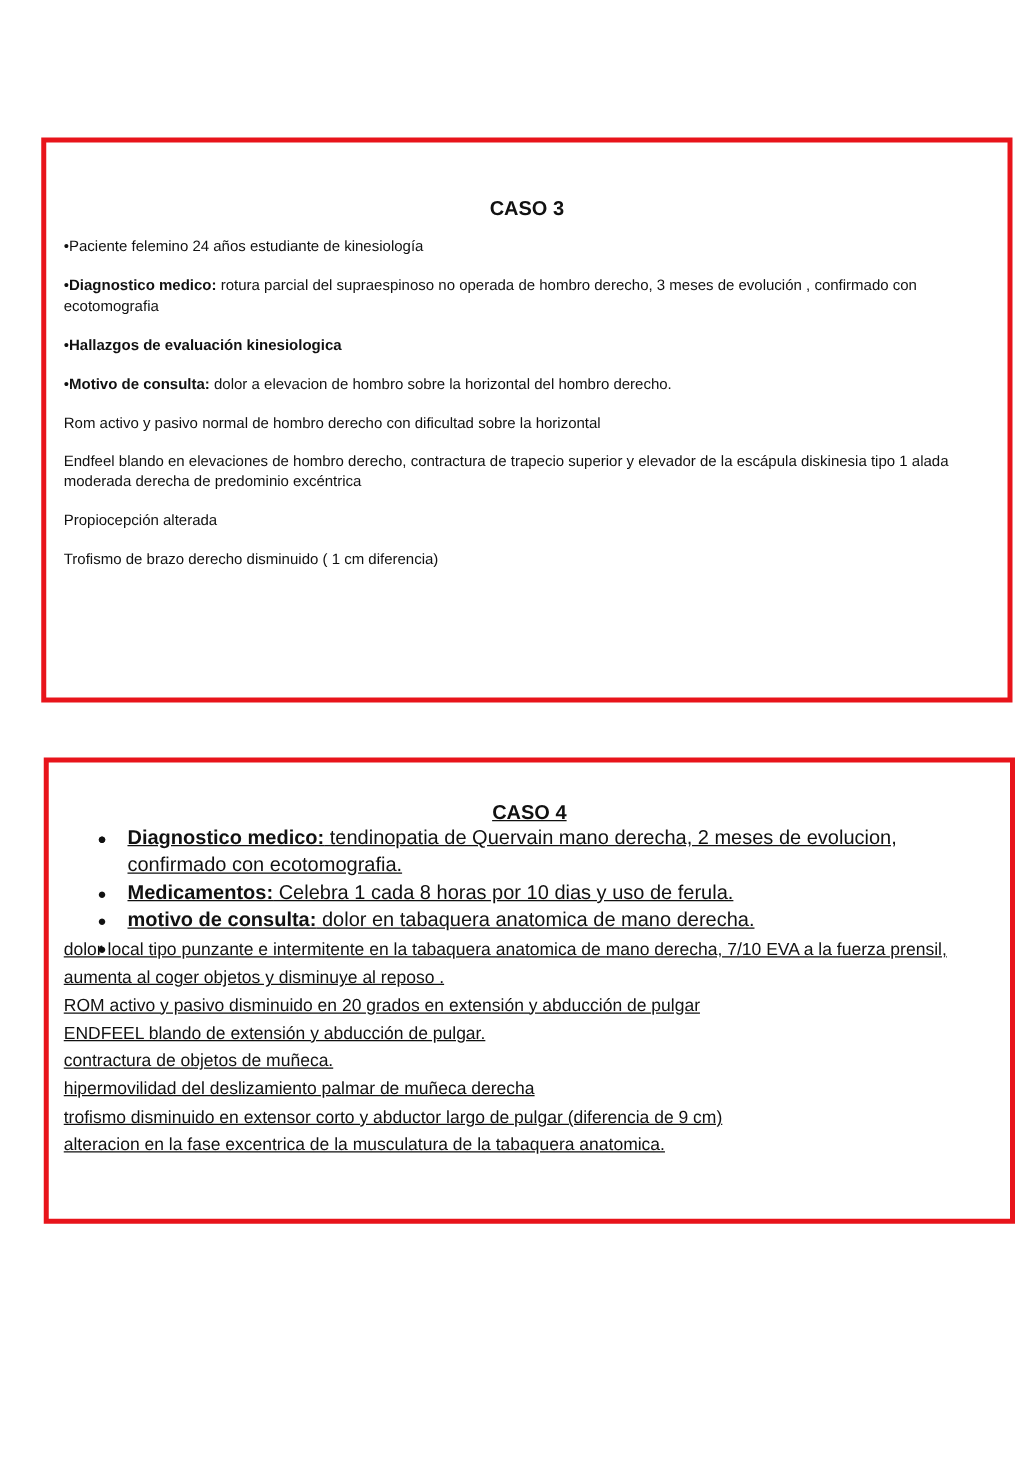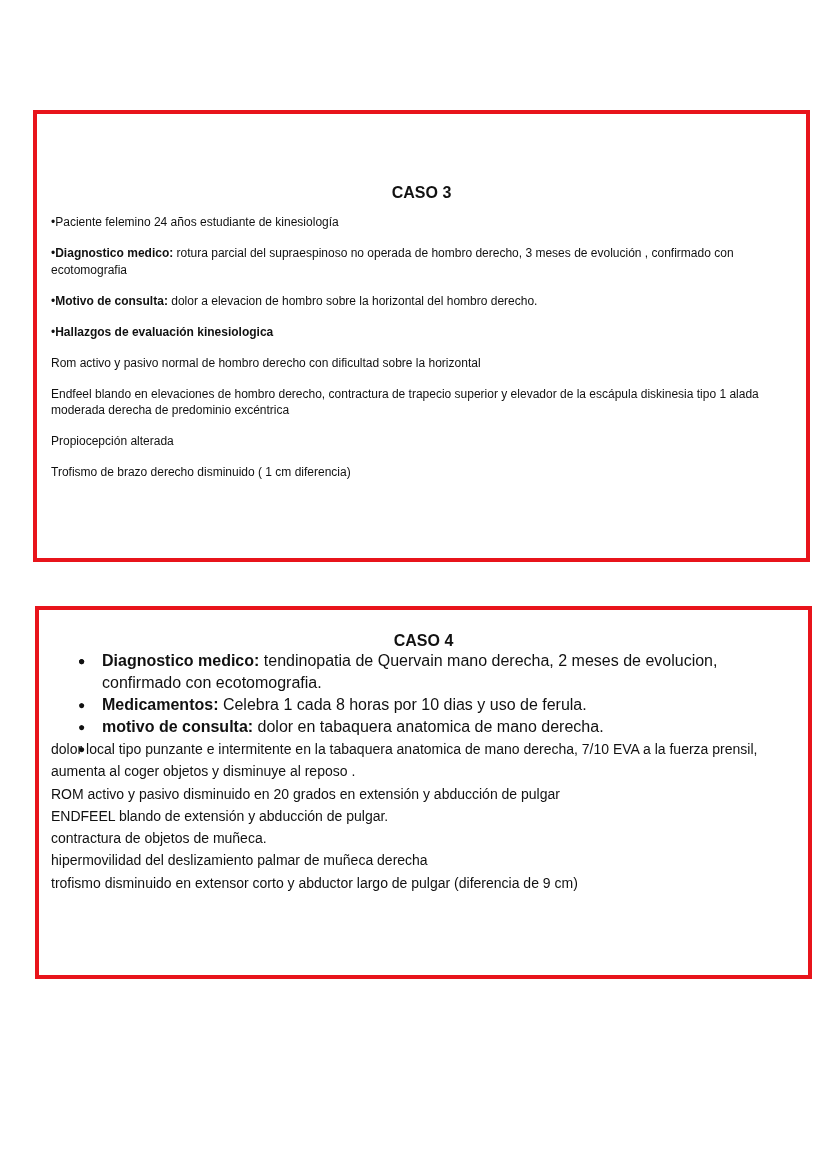--- a/index.html
+++ b/index.html
@@ -26,30 +26,31 @@
       top: 110px;
       width: 777px;
       height: 452px;
       padding: 44px 14px 0 14px;
     }
     #case4 {
       left: 35px;
       top: 606px;
       width: 777px;
       height: 373px;
-      padding: 21px 12px 0 12px;
+      padding: 31px 12px 0 12px;
+      text-decoration: underline;
     }
     .case-title {
       text-align: center;
       font-weight: bold;
       font-size: 16px;
       line-height: 19px;
       margin: 0;
     }
-    #case3 .case-title { margin-bottom: 12px; margin-top: 25px; }
+    #case3 .case-title { margin-bottom: 12px; }
     .c3-para {
       font-size: 12px;
       line-height: 16.5px;
       margin: 0 0 14.5px 0;
     }
     .c3-para b { font-weight: bold; }
     ul.c4-list {
       list-style: none;
       margin: 0;
       padding: 0;
@@ -77,23 +78,23 @@
 <body>
 
 <section id="case3" class="case-box">
   <h2 class="case-title">CASO 3</h2>
 
   <p class="c3-para"><span>•</span><span>Paciente felemino 24 años estudiante de kinesiología</span></p>
 
   <p class="c3-para"><span>•</span><b>Diagnostico medico:</b><span> rotura parcial del supraespinoso no operada de hombro derecho, 3 meses de evolución , confirmado con ecotomografia</span></p>
 
 
+  <p class="c3-para"><span>•</span><b>Hallazgos de evaluación kinesiologica</b></p>
+
   <p class="c3-para"><span>•</span><b>Motivo de consulta:</b><span> dolor a elevacion de hombro sobre la horizontal del hombro derecho.</span></p>
-
-  <p class="c3-para"><span>•</span><b>Hallazgos de evaluación kinesiologica</b></p>
 
   <p class="c3-para">Rom activo y pasivo normal de hombro derecho con dificultad sobre la horizontal</p>
   <p class="c3-para">Endfeel blando en elevaciones de hombro derecho, contractura de trapecio superior y elevador de la escápula diskinesia tipo 1 alada moderada derecha de predominio excéntrica</p>
   <p class="c3-para">Propiocepción alterada</p>
   <p class="c3-para">Trofismo de brazo derecho disminuido ( 1 cm diferencia)</p>
 </section>
 
 <section id="case4" class="case-box">
   <h2 class="case-title">CASO 4</h2>
 
@@ -104,13 +105,14 @@
     <li><span class="bullet">●</span><b>motivo de consulta:</b><span> dolor en tabaquera anatomica de mano derecha.</span></li>
     <li><span class="bullet">●</span></li>
   </ul>
 
   <p class="c4-line">dolor local tipo punzante e intermitente en la tabaquera anatomica de mano derecha, 7/10 EVA a la fuerza prensil, aumenta al coger objetos y disminuye al reposo .</p>
   <p class="c4-line">ROM activo y pasivo disminuido en 20 grados en extensión y abducción de pulgar</p>
   <p class="c4-line">ENDFEEL blando de extensión y abducción de pulgar.</p>
   <p class="c4-line">contractura de objetos de muñeca.</p>
   <p class="c4-line">hipermovilidad del deslizamiento palmar de muñeca derecha</p>
   <p class="c4-line">trofismo disminuido en extensor corto y abductor largo de pulgar (diferencia de 9 cm)</p>
+  <p class="c4-line">alteracion en la fase excentrica de la musculatura de la tabaquera anatomica.</p>
 </section>
 
 </body></html>

